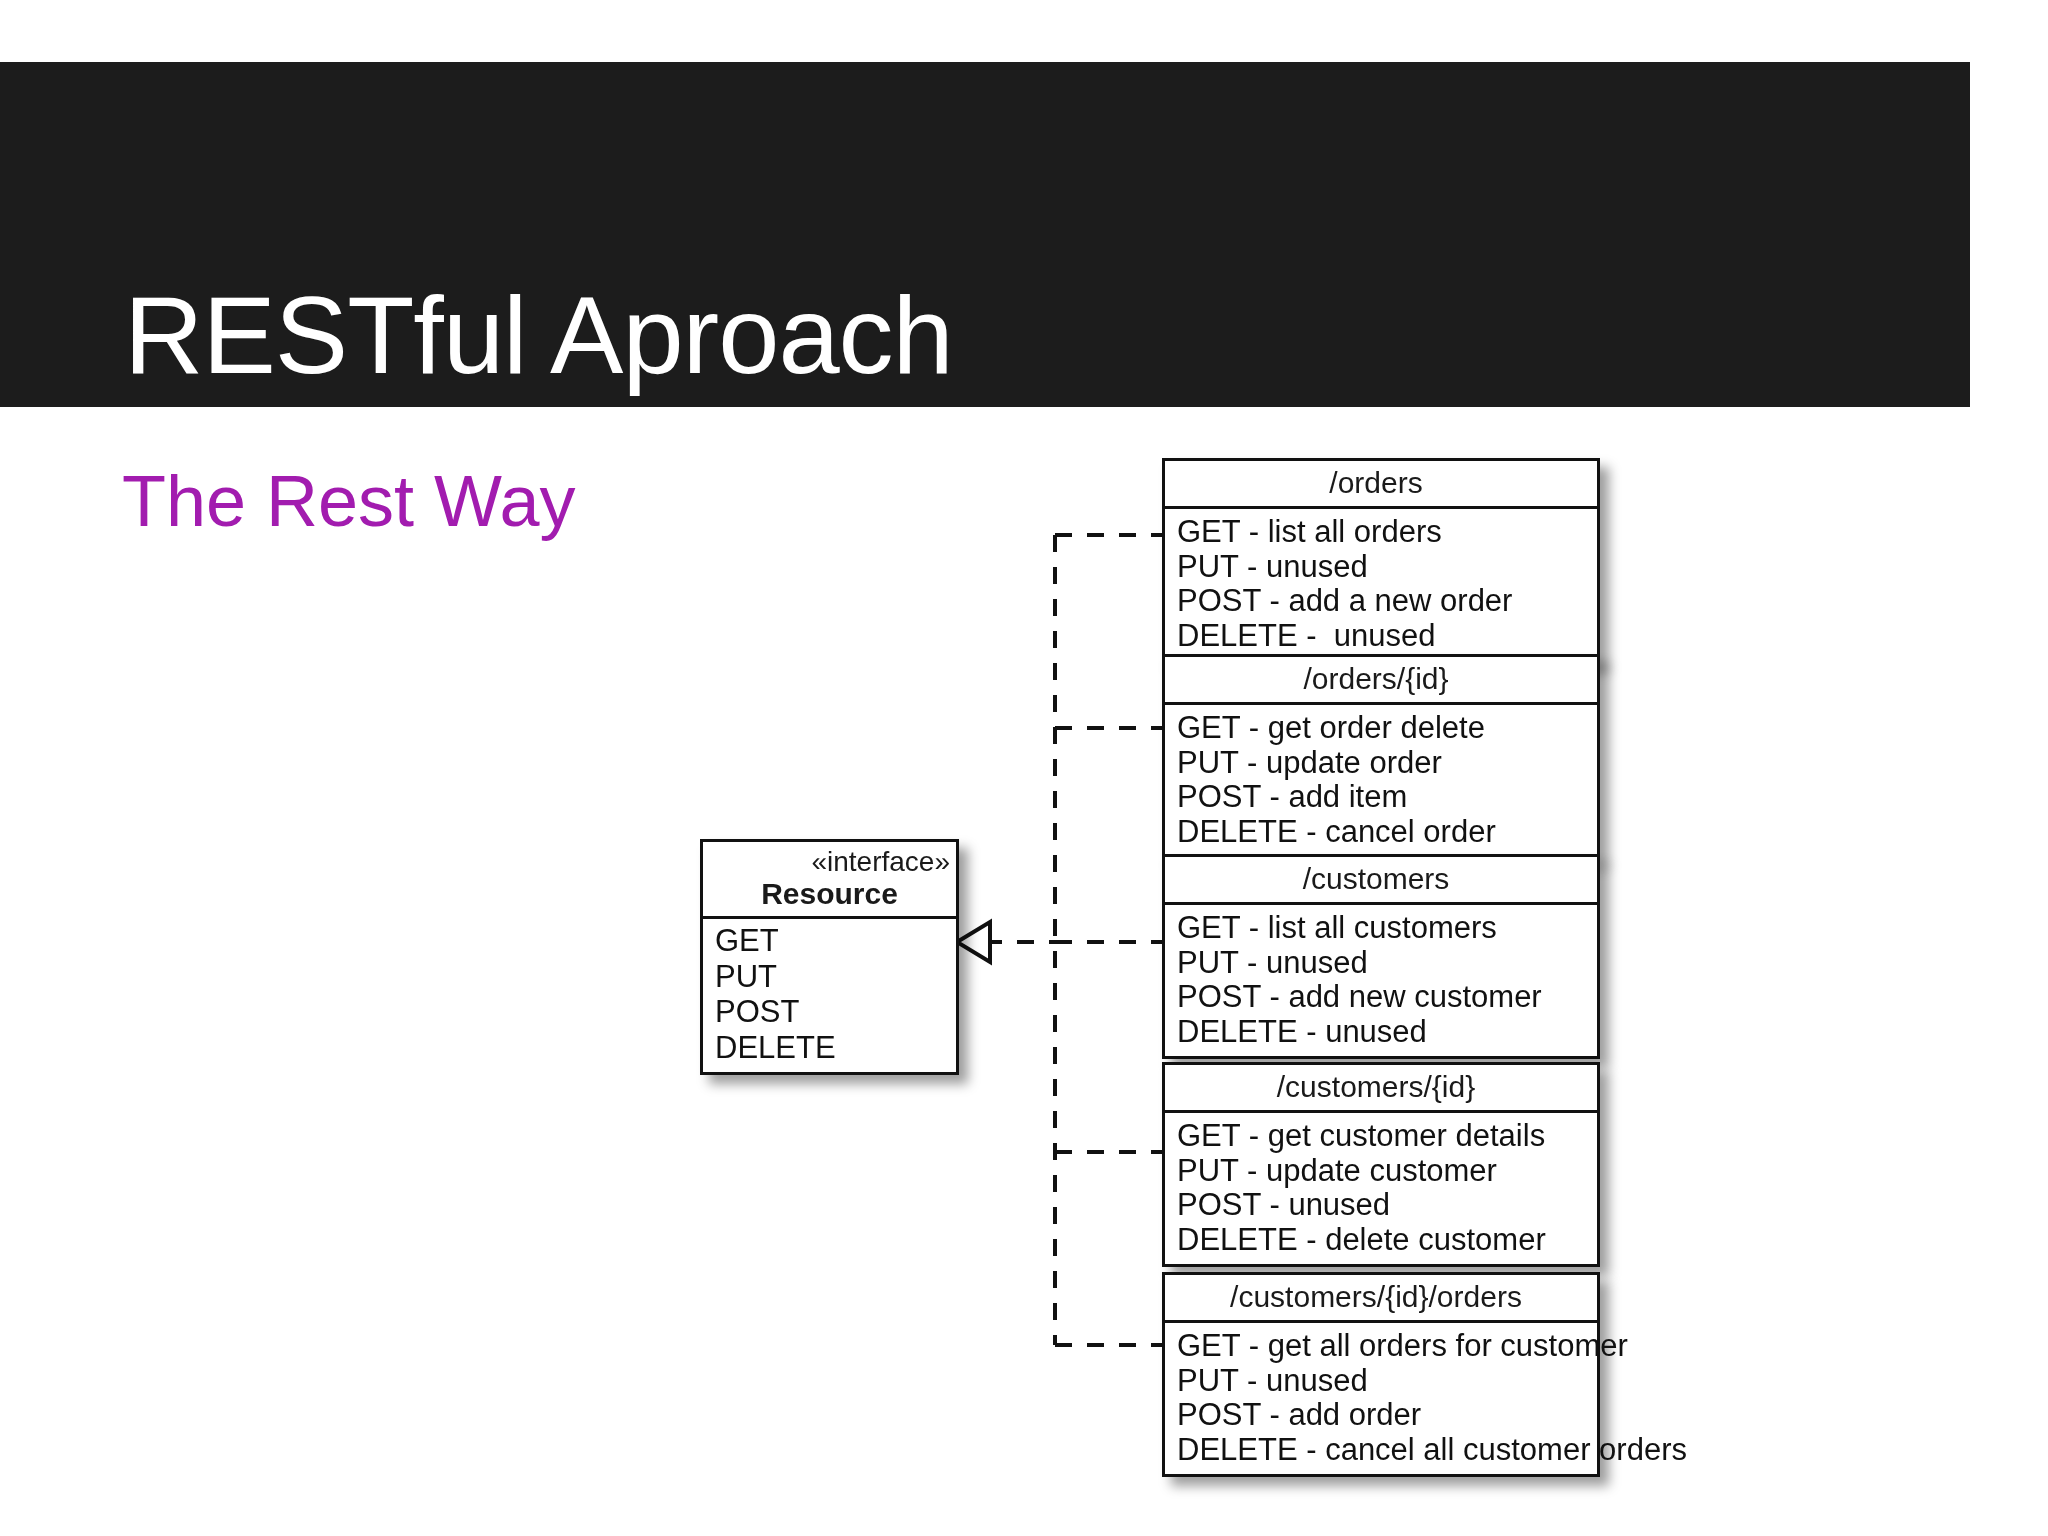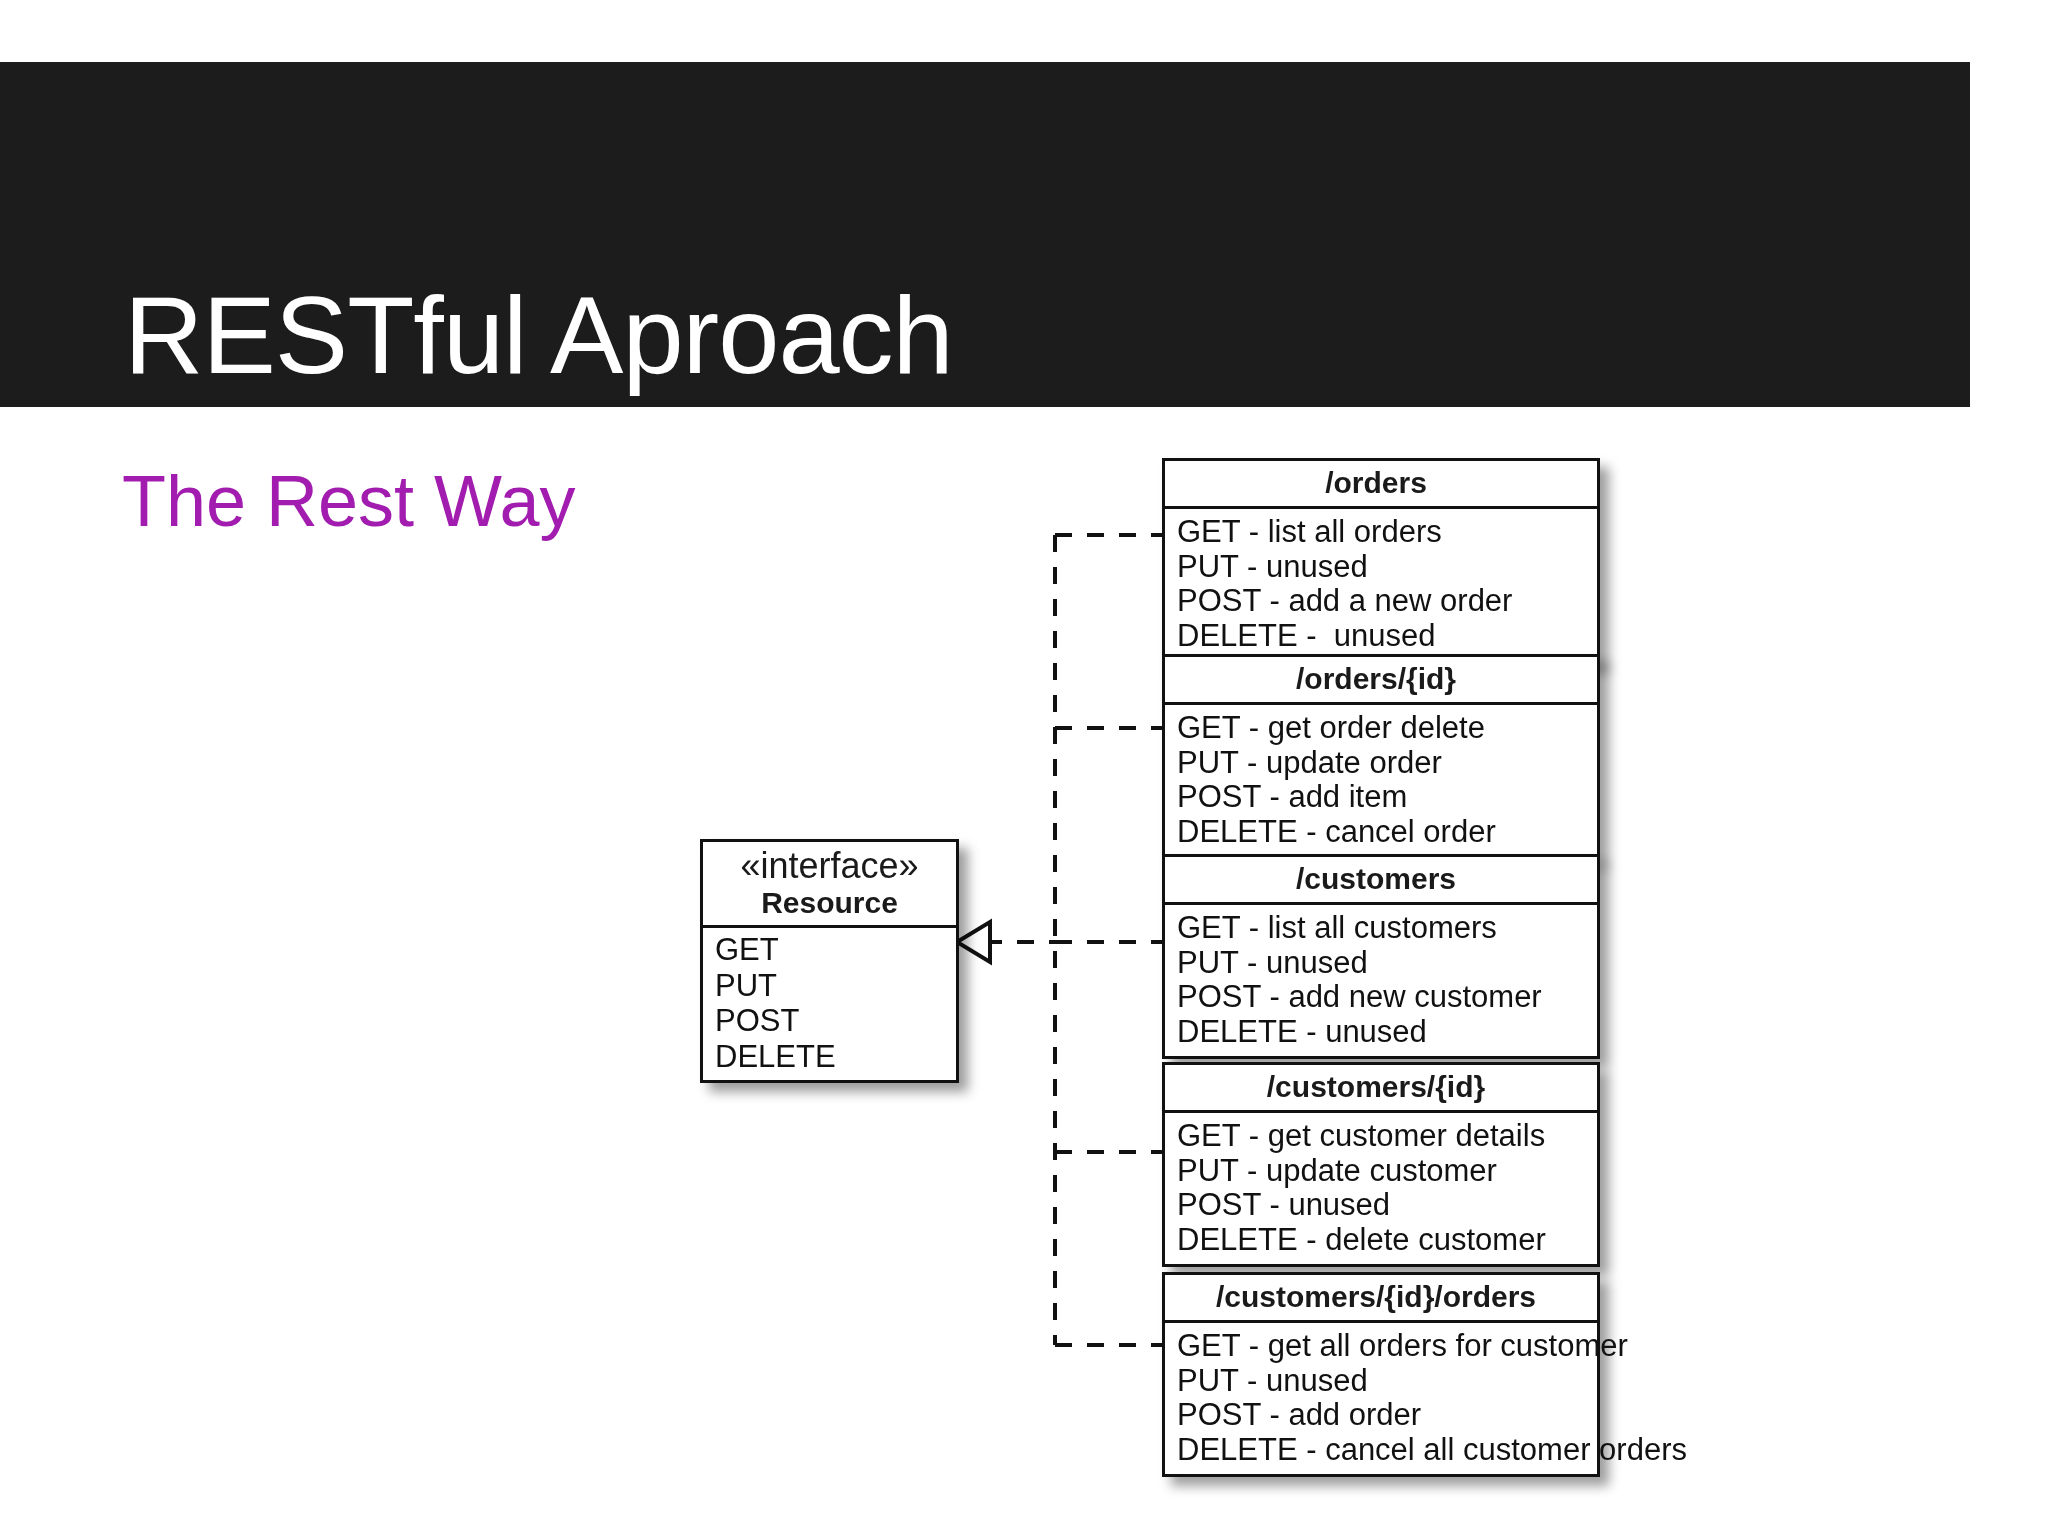--- a/index.html
+++ b/index.html
@@ -70,21 +70,21 @@
   .uml-box {
     position: absolute;
     background: #ffffff;
     border: 3px solid #111111;
     box-sizing: border-box;
     box-shadow: 9px 9px 11px rgba(0,0,0,0.38);
   }
   .uml-header {
     border-bottom: 3px solid #111111;
     text-align: center;
-    font-weight: bold;
+    font-weight: normal;
     font-size: 30px;
     line-height: 1.0;
     padding: 7px 16px 8px 6px;
     white-space: nowrap;
     overflow: hidden;
   }
   .uml-body {
     padding: 6px 12px 6px 12px;
   }
   .uml-op {
@@ -100,22 +100,23 @@
     top: 839px;
     width: 259px;
   }
   #interface-box .uml-header {
     padding: 4px 6px 5px 6px;
     font-weight: normal;
   }
   .stereotype {
     display: block;
     font-weight: normal;
-    font-size: 36px;
+    font-size: 28px;
     line-height: 1.12;
+    text-align: right;
   }
   .classname {
     display: block;
     font-weight: bold;
     font-size: 30px;
     line-height: 1.12;
   }
   #interface-box .uml-body {
     padding: 4px 0 6px 12px;
   }

